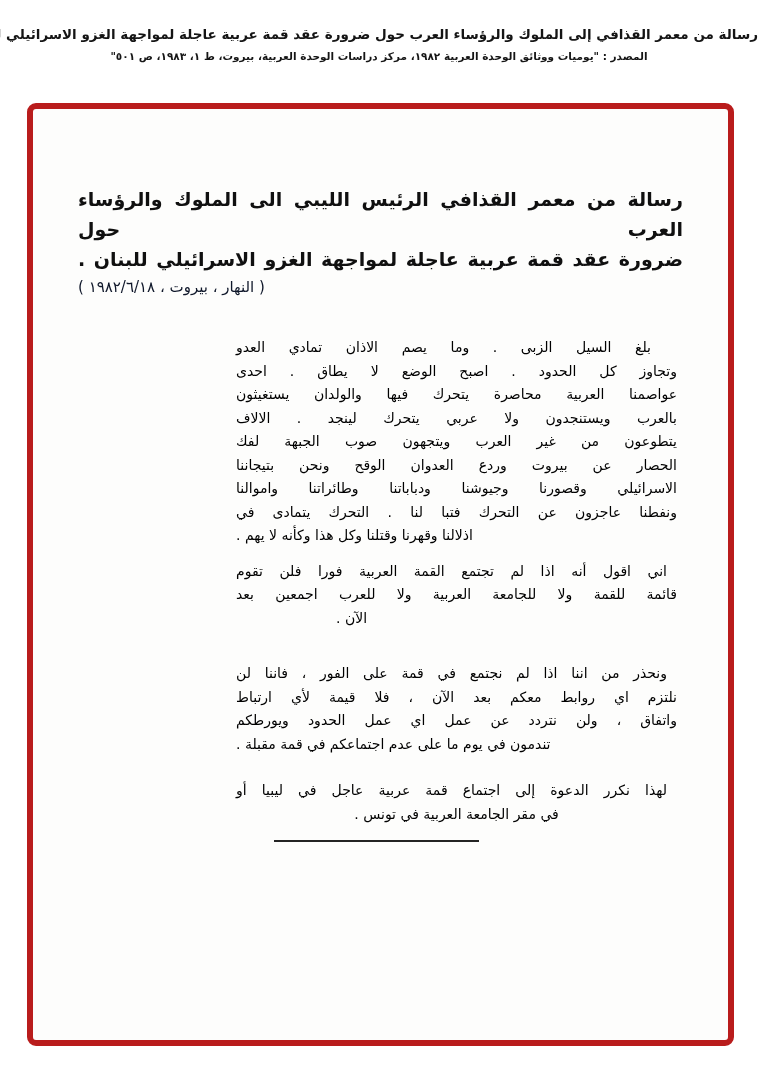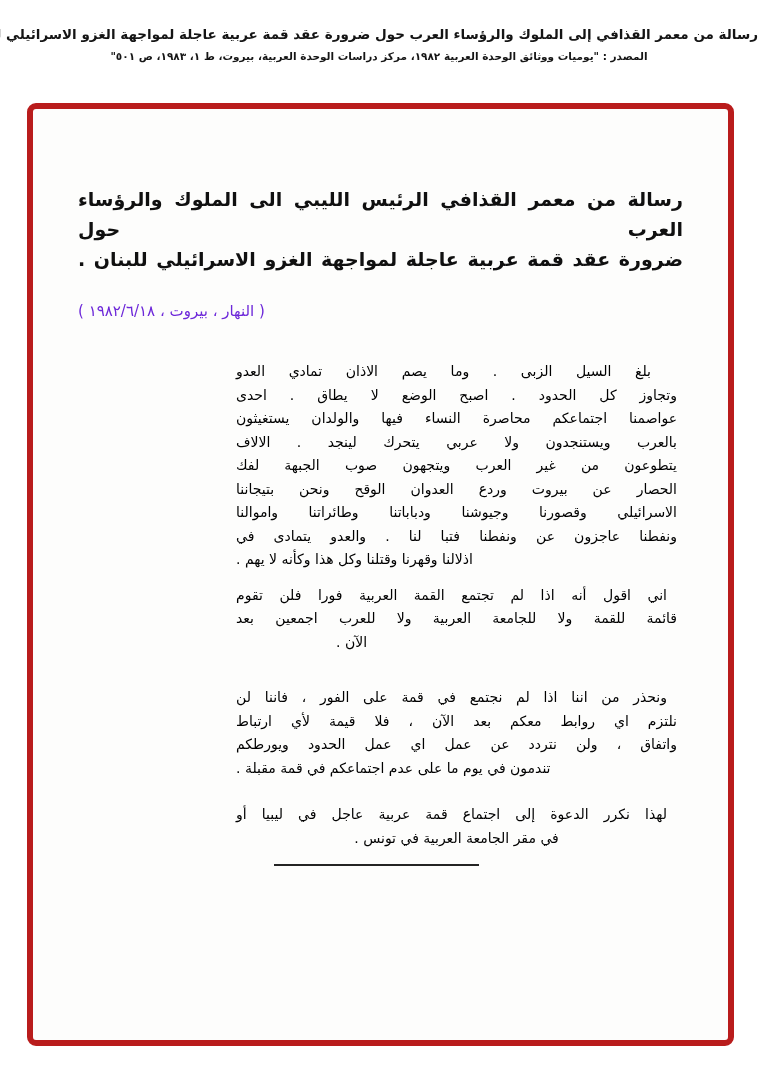--- a/index.html
+++ b/index.html
@@ -16,21 +16,21 @@
     position:absolute; left:27px; top:103px; width:707px; height:943px;
     border:6px solid #b91c1c; border-radius:9px; background:#fdfdfc;
   }
   .page-inner { direction:rtl; padding:75px 45px 0 45px; height:100%; }
 
   .doc-title { font-weight:bold; font-size:19px; line-height:30px; color:#101010; }
   .jline { text-align:justify; text-align-last:justify; }
   .ll { text-align:right; text-align-last:left; }
   .lc { text-align:center; text-align-last:center; }
 
-  .dateline { font-size:15px; line-height:26px; margin-top:24px; text-align:center; text-align-last:left; color:#6d28d9; }
+  .dateline { font-size:15px; line-height:26px; margin-top:0; text-align:center; text-align-last:left; color:#0f172a; }
 
   .doc-body { font-size:14px; line-height:23.5px; margin:36px 6px 0 158px; color:#000000; }
   .p2 { margin-top:12px; }
   .p3 { margin-top:32px; }
   .p4 { margin-top:23px; }
   .ind26 { padding-right:26px; }
   .ind10 { padding-right:10px; }
   .shift-left { padding-left:100px; }
 
   .sig-rule { width:205px; height:2px; background:#242424; margin:14px 198px 0 0; }
@@ -51,26 +51,26 @@
       <div class="jline">ضرورة عقد قمة عربية عاجلة لمواجهة الغزو الاسرائيلي للبنان .</div>
     </div>
 
     <div class="dateline">( النهار ،  بيروت ،  ١٩٨٢/٦/١٨ )</div>
 
     <div class="doc-body">
 
       <div class="para">
         <div class="jline ind26">بلغ السيل الزبى .  وما يصم الاذان تمادي العدو</div>
         <div class="jline">وتجاوز كل الحدود .  اصبح الوضع لا يطاق .  احدى</div>
-        <div class="jline">عواصمنا اجتماعكم محاصرة النساء فيها والولدان يستغيثون</div>
+        <div class="jline">عواصمنا العربية محاصرة يتحرك فيها والولدان يستغيثون</div>
         <div class="jline">بالعرب ويستنجدون ولا عربي يتحرك لينجد .  الالاف</div>
         <div class="jline">يتطوعون من غير العرب ويتجهون صوب الجبهة لفك</div>
         <div class="jline">الحصار عن بيروت وردع العدوان الوقح ونحن بتيجاننا</div>
         <div class="jline">الاسرائيلي وقصورنا وجيوشنا ودباباتنا وطائراتنا واموالنا</div>
-        <div class="jline">ونفطنا عاجزون عن ونفطنا فتبا لنا .  والعدو يتمادى في</div>
+        <div class="jline">ونفطنا عاجزون عن التحرك فتبا لنا .  التحرك يتمادى في</div>
         <div class="ll">اذلالنا وقهرنا وقتلنا وكل هذا وكأنه لا يهم .</div>
       </div>
 
       <div class="para p2">
         <div class="jline ind10">اني اقول أنه اذا لم تجتمع القمة العربية فورا فلن تقوم</div>
         <div class="jline">قائمة للقمة ولا للجامعة العربية ولا للعرب اجمعين بعد</div>
         <div class="ll shift-left">الآن .</div>
       </div>
 
       <div class="para p3">

